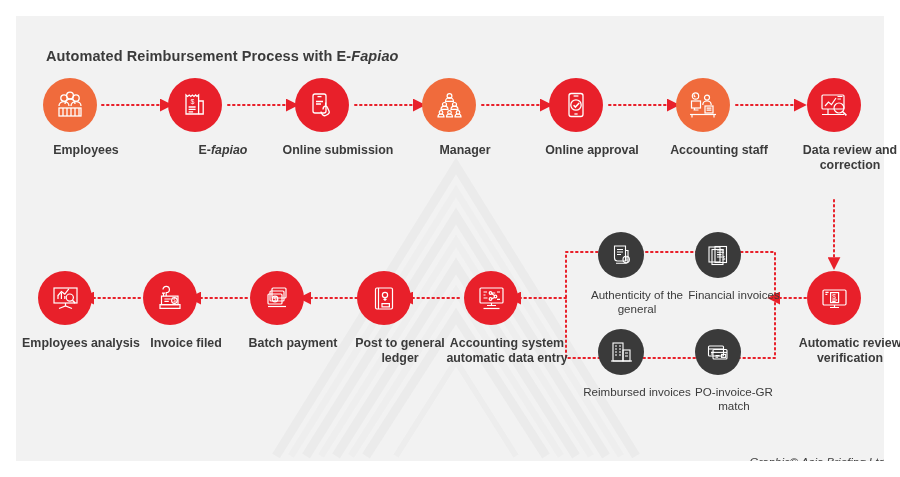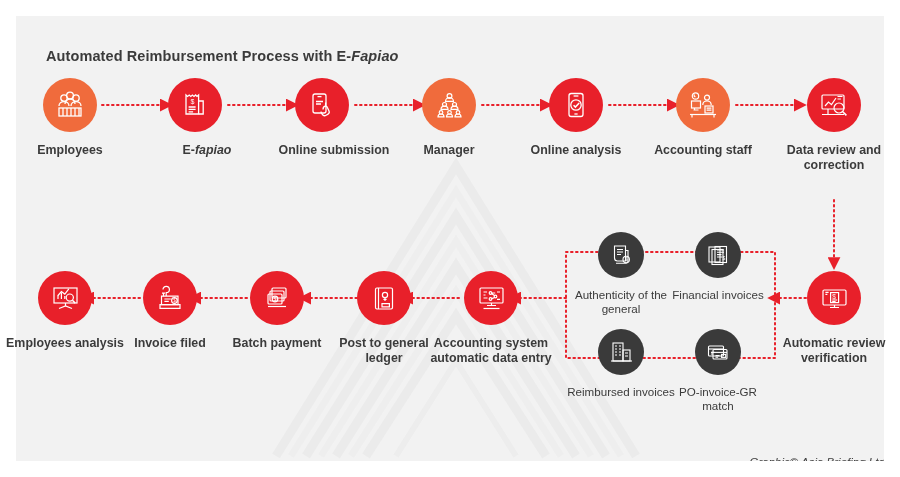--- a/index.html
+++ b/index.html
@@ -66,20 +66,21 @@
     transform:translate(-50%,-50%);
     display:flex;align-items:center;justify-content:center;
   }
   .bubble svg{display:block;}
   .label{
     position:absolute;
     transform:translateX(-50%);
     text-align:center;
     color:#3b3b3b;
     line-height:1.18;
+    margin-left:16px;
   }
   .label.main{
     font-size:12.4px;
     font-weight:bold;
     width:118px;
   }
   .label.sub{
     font-size:11.6px;
     font-weight:normal;
     width:108px;
@@ -183,21 +184,21 @@
   <div class="node r1" style="left:322px;top:105px">
     <div class="bubble" style="background:#e8202a">
       <svg width="30" height="30" viewBox="0 0 30 30" fill="none" stroke="#fff" stroke-width="1.3">
         <rect x="6" y="4" width="13" height="19" rx="2"></rect>
         <path d="M10.5 6.6h4"></path>
         <path d="M9 11.5h7M9 14h5"></path>
         <path d="M16 19.5c0-2 1.2-3.4 2.6-3.4 1 0 1.6.6 1.8 1.4l1.6 3.6c.5 1.2.2 2.4-.9 3l-2 1.2c-1.4.8-3 .3-3.8-1l-1.6-2.6"></path>
         <path d="M18.6 16.1v-3.6"></path>
       </svg>
     </div>
-    <div class="label main" style="left:12px;top:38px">Online submission</div>
+    <div class="label main" style="left:0;top:38px">Online submission</div>
   </div>
 
   <div class="node r1" style="left:449px;top:105px">
     <div class="bubble" style="background:#f06b3c">
       <svg width="31" height="31" viewBox="0 0 31 31" fill="none" stroke="#fff" stroke-width="1.2">
         <circle cx="15.5" cy="6" r="2.4"></circle>
         <path d="M11.5 11.4c0-2.2 1.8-3.8 4-3.8s4 1.6 4 3.8z"></path>
         <circle cx="10.5" cy="14.5" r="2"></circle>
           <circle cx="20.5" cy="14.5" r="2"></circle>
         <path d="M7 19.4c0-1.9 1.6-3.2 3.5-3.2s3.5 1.3 3.5 3.2z"></path>
@@ -216,21 +217,21 @@
   <div class="node r1" style="left:576px;top:105px">
     <div class="bubble" style="background:#e8202a">
       <svg width="30" height="30" viewBox="0 0 30 30" fill="none" stroke="#fff" stroke-width="1.3">
         <rect x="8" y="3.5" width="14" height="23" rx="2.2"></rect>
         <path d="M12.6 6h4.8"></path>
           <path d="M13.4 24h3.2"></path>
         <circle cx="15" cy="15" r="5.2"></circle>
         <path d="M12.6 15.2l1.8 1.9 3.8-4.1" stroke-width="1.5"></path>
       </svg>
     </div>
-    <div class="label main" style="left:0;top:38px">Online analysis</div>
+    <div class="label main" style="left:0;top:38px">Online approval</div>
   </div>
 
   <div class="node r1" style="left:703px;top:105px">
     <div class="bubble" style="background:#f06b3c">
       <svg width="32" height="32" viewBox="0 0 32 32" fill="none" stroke="#fff" stroke-width="1.2">
         <circle cx="8.5" cy="7" r="3.2"></circle>
           <path d="M7.2 5.6v1.6l1.2.8"></path>
         <circle cx="20" cy="8.6" r="2.5"></circle>
         <path d="M15.8 16c0-2.4 1.9-4 4.2-4s4.2 1.6 4.2 4"></path>
         <rect x="4.5" y="12" width="9" height="7"></rect>

